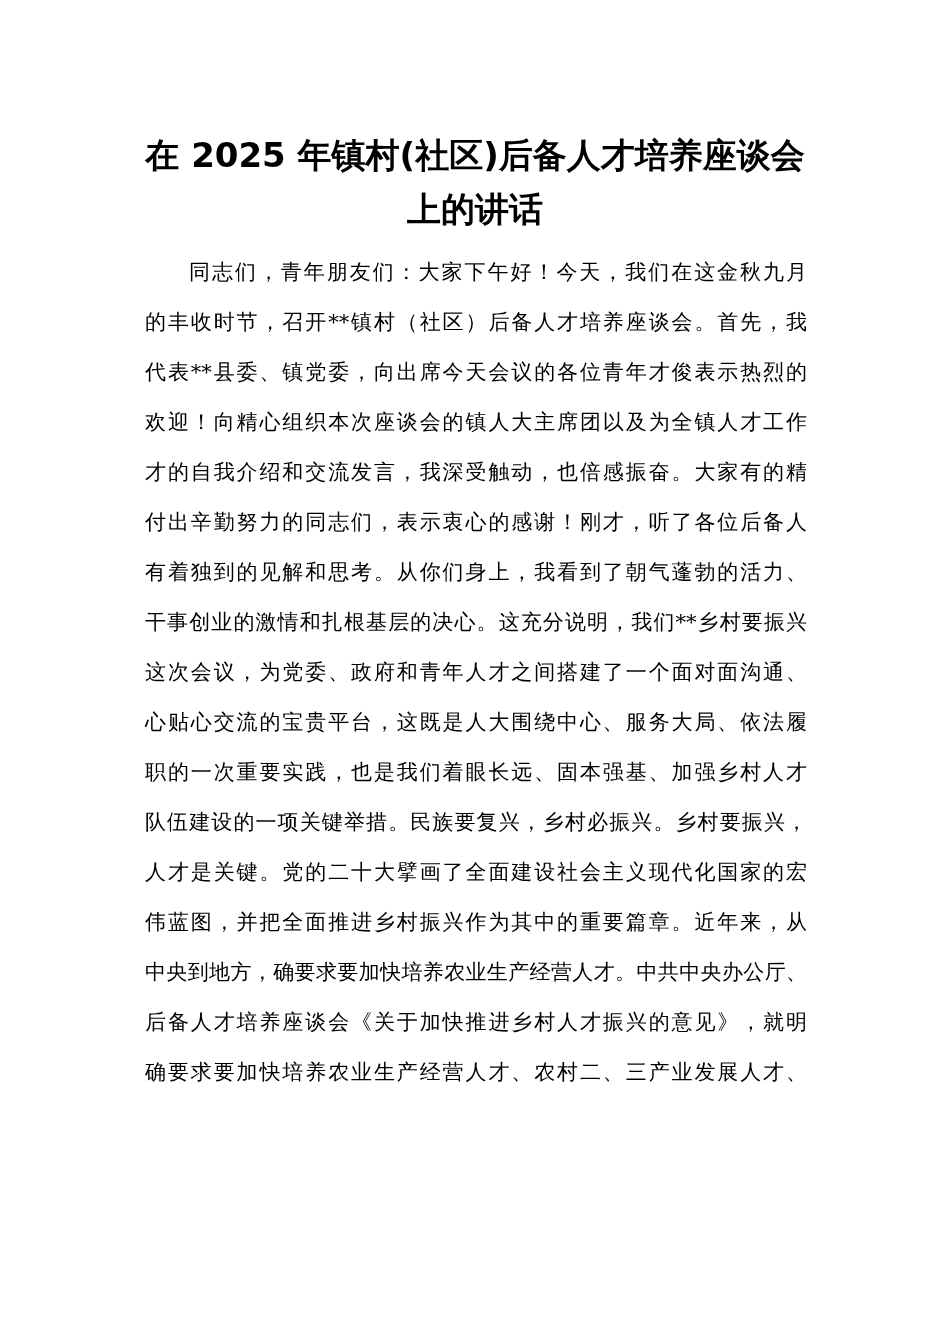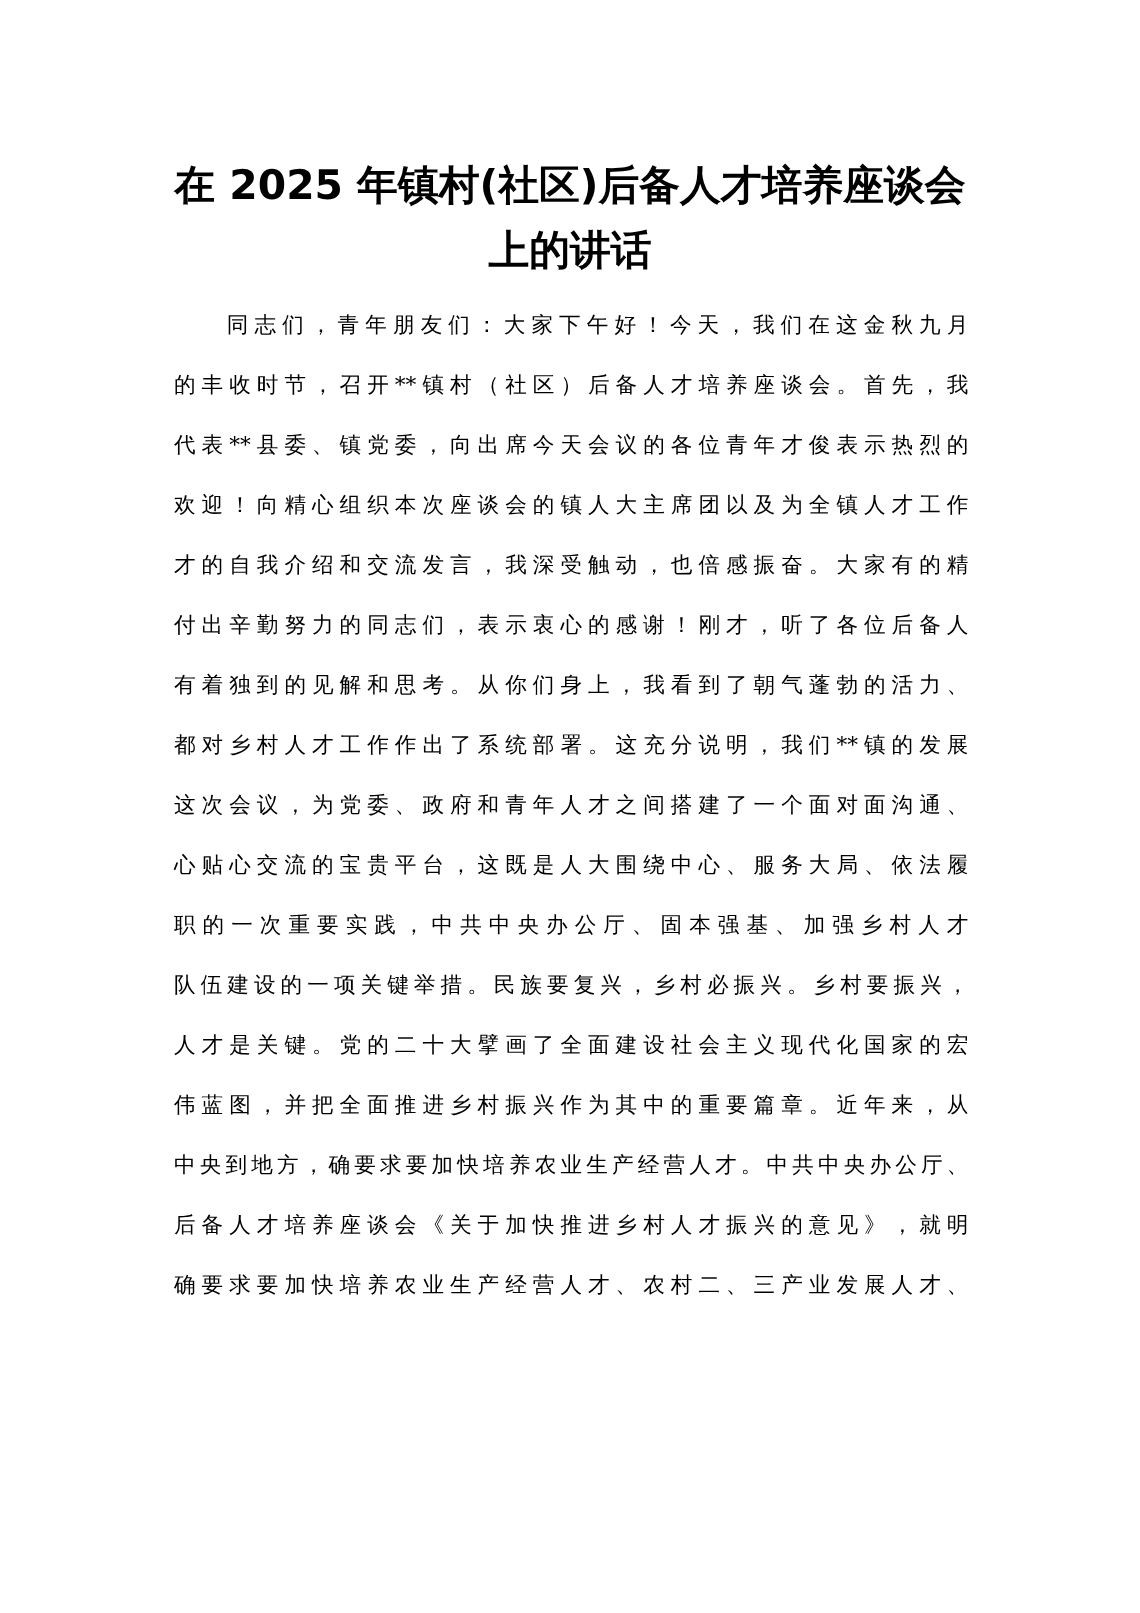--- a/index.html
+++ b/index.html
@@ -10,21 +10,21 @@
     text-align: center; color: #000;
     font-family: "DejaVu Sans", "Liberation Sans", sans-serif;
     font-weight: bold; font-size: 34px; line-height: 54px;
     letter-spacing: 0px;
   }
   .title .line { display: block; white-space: nowrap; }
   .body {
     position: absolute; left: 145px; top: 247px; width: 662px;
     color: #000;
     font-family: "DejaVu Serif", "Liberation Serif", serif;
-    font-size: 18px; line-height: 50px;
+    font-size: 21px; line-height: 50px;
   }
   .body .ln { display: block; white-space: nowrap; height: 50px; text-align: justify; text-align-last: justify; }
   .body .ln.first { padding-left: 44px; }
 </style>
 </head>
 <body>
 
 <div class="page">
   <div class="title">
     <span class="line">在 2025 年镇村(社区)后备人才培养座谈会</span>
@@ -32,24 +32,24 @@
   </div>
 
   <div class="body">
     <span class="ln first">同志们，青年朋友们：大家下午好！今天，我们在这金秋九月</span>
     <span class="ln">的丰收时节，召开**镇村（社区）后备人才培养座谈会。首先，我</span>
     <span class="ln">代表**县委、镇党委，向出席今天会议的各位青年才俊表示热烈的</span>
     <span class="ln">欢迎！向精心组织本次座谈会的镇人大主席团以及为全镇人才工作</span>
     <span class="ln">才的自我介绍和交流发言，我深受触动，也倍感振奋。大家有的精</span>
     <span class="ln">付出辛勤努力的同志们，表示衷心的感谢！刚才，听了各位后备人</span>
     <span class="ln">有着独到的见解和思考。从你们身上，我看到了朝气蓬勃的活力、</span>
-    <span class="ln">都对乡村人才工作作出了系统部署。这充分说明，我们**镇的发展</span>
+    <span class="ln">干事创业的激情和扎根基层的决心。这充分说明，我们**乡村要振兴</span>
     <span class="ln">这次会议，为党委、政府和青年人才之间搭建了一个面对面沟通、</span>
     <span class="ln">心贴心交流的宝贵平台，这既是人大围绕中心、服务大局、依法履</span>
-    <span class="ln">职的一次重要实践，中共中央办公厅、固本强基、加强乡村人才</span>
+    <span class="ln">职的一次重要实践，也是我们着眼长远、固本强基、加强乡村人才</span>
     <span class="ln">队伍建设的一项关键举措。民族要复兴，乡村必振兴。乡村要振兴，</span>
     <span class="ln">人才是关键。党的二十大擘画了全面建设社会主义现代化国家的宏</span>
     <span class="ln">伟蓝图，并把全面推进乡村振兴作为其中的重要篇章。近年来，从</span>
     <span class="ln">中央到地方，确要求要加快培养农业生产经营人才。中共中央办公厅、</span>
     <span class="ln">后备人才培养座谈会《关于加快推进乡村人才振兴的意见》，就明</span>
     <span class="ln">确要求要加快培养农业生产经营人才、农村二、三产业发展人才、</span>
   </div>
 </div>
 
 </body></html>

